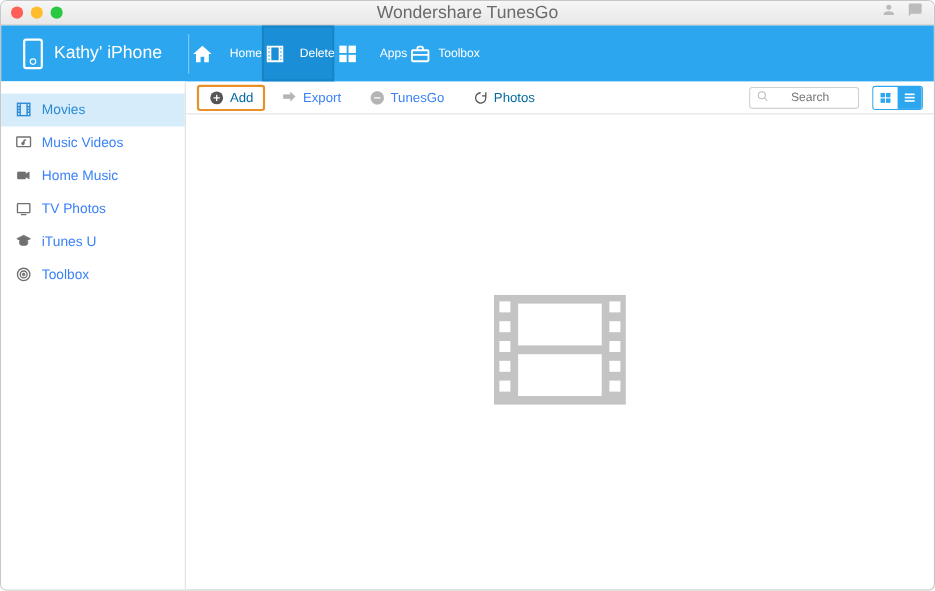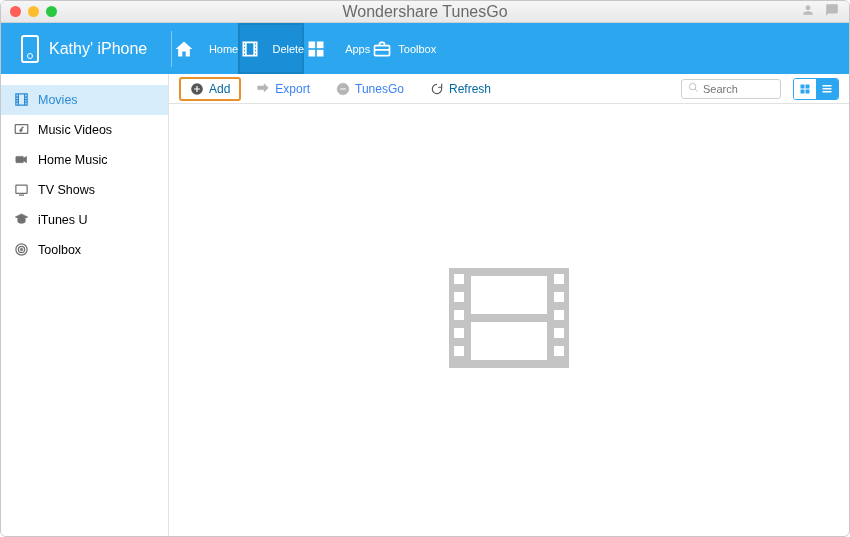--- a/index.html
+++ b/index.html
@@ -47,21 +47,21 @@
   .nav-item .nicon { width:24px; height:22px; display:flex; align-items:center; justify-content:center; }
   .nicon svg { fill:#fff; }
   
   .body { flex:1; display:flex; min-height:0; }
   .sidebar {
     width:168px; border-right:1px solid #e2e2e2; background:#fff;
     display:flex; flex-direction:column; padding-top:11px;
   }
   .side-item {
     height:30px; display:flex; align-items:center; gap:9px;
-    padding:0 12px; font-size:12.5px; color:#000000; cursor:pointer;
+    padding:0 12px; font-size:12.5px; color:#3b82f6; cursor:pointer;
     border-bottom:1px solid transparent;
   }
   .side-item.selected { background:#d6ecfb; color:#2a8bd4; }
   .side-item.selected .sicon svg { fill:#2a8bd4; stroke:#2a8bd4; }
   .sicon { width:16px; height:16px; display:flex; align-items:center; justify-content:center; }
   .sicon svg { fill:#707070; stroke:#707070; }
   
   .content { flex:1; display:flex; flex-direction:column; }
   .toolbar {
     height:30px; border-bottom:1px solid #e2e2e2;
@@ -75,21 +75,21 @@
   .tbtn.highlight { border:2px solid #e8902a; border-radius:3px; }
   .tbtn .ticon { width:14px; height:14px; display:flex; align-items:center; justify-content:center; }
   .tbtn.disabled { color:#3b82f6; }
   .tbtn.disabled svg { fill:#b4b4b4 !important; stroke:#b4b4b4 !important; }
   .toolbar-spacer { flex:1; }
   .search {
     width:100px; height:20px; border:1px solid #d0d0d0; border-radius:3px;
     display:flex; align-items:center; padding:0 6px; gap:4px; color:#bbb;
     font-size:11px;
   }
-  .search input { border:none; outline:none; width:60px; font-size:11px; color:#555; background:transparent; }
+  .search input { border:none; outline:none; width:60px; font-size:11px; color:#555; background:transparent;margin-left:16px; }
   .viewtoggle { display:flex; margin-left:8px; border:1px solid #2ca6ee; border-radius:3px; overflow:hidden; }
   .vbtn { width:22px; height:20px; display:flex; align-items:center; justify-content:center; background:#fff; cursor:pointer; }
   .vbtn.active { background:#2ca6ee; }
   .vbtn svg { fill:#2ca6ee; } .vbtn.active svg { fill:#fff; }
   .canvas { flex:1; display:flex; align-items:center; justify-content:center; }
   .placeholder svg { fill:#c4c4c4; }
 </style>
 </head>
 <body>
 
@@ -193,21 +193,21 @@
         </span>
         <span>Home Music</span>
       </div>
       <div class="side-item">
         <span class="sicon">
           <svg width="15" height="15" viewBox="0 0 24 24">
               <rect x="3" y="5" width="18" height="13" rx="1" fill="none" stroke-width="2"></rect>
               <path d="M8 21h8" stroke-width="2"></path>
             </svg>
         </span>
-        <span>TV Shows</span>
+        <span>TV Photos</span>
       </div>
       <div class="side-item">
         <span class="sicon">
           <svg width="15" height="15" viewBox="0 0 24 24">
               <path d="M12 3L2 8l10 5 10-5zM6 11v4c0 1.7 2.7 3 6 3s6-1.3 6-3v-4"></path>
             </svg>
         </span>
         <span>iTunes U</span>
       </div>
       <div class="side-item">
@@ -250,21 +250,21 @@
           </span>
           <span>TunesGo</span>
         </div>
         <div class="tbtn">
           <span class="ticon">
             <svg width="14" height="14" viewBox="0 0 24 24">
                 <path d="M12 4a8 8 0 1 0 7.4 5" fill="none" stroke="#555" stroke-width="2"></path>
                 <path d="M20 3v6h-6" fill="none" stroke="#555" stroke-width="2"></path>
               </svg>
           </span>
-          <span>Refresh</span>
+          <span>Photos</span>
         </div>
         <div class="toolbar-spacer"></div>
         <div class="search">
           <span>
             <svg width="11" height="11" viewBox="0 0 24 24">
                 <circle cx="10" cy="10" r="7" fill="none" stroke="#bbb" stroke-width="2"></circle>
                 <path d="M15 15l6 6" stroke="#bbb" stroke-width="2"></path>
               </svg>
           </span>
           <input placeholder="Search" style="">

